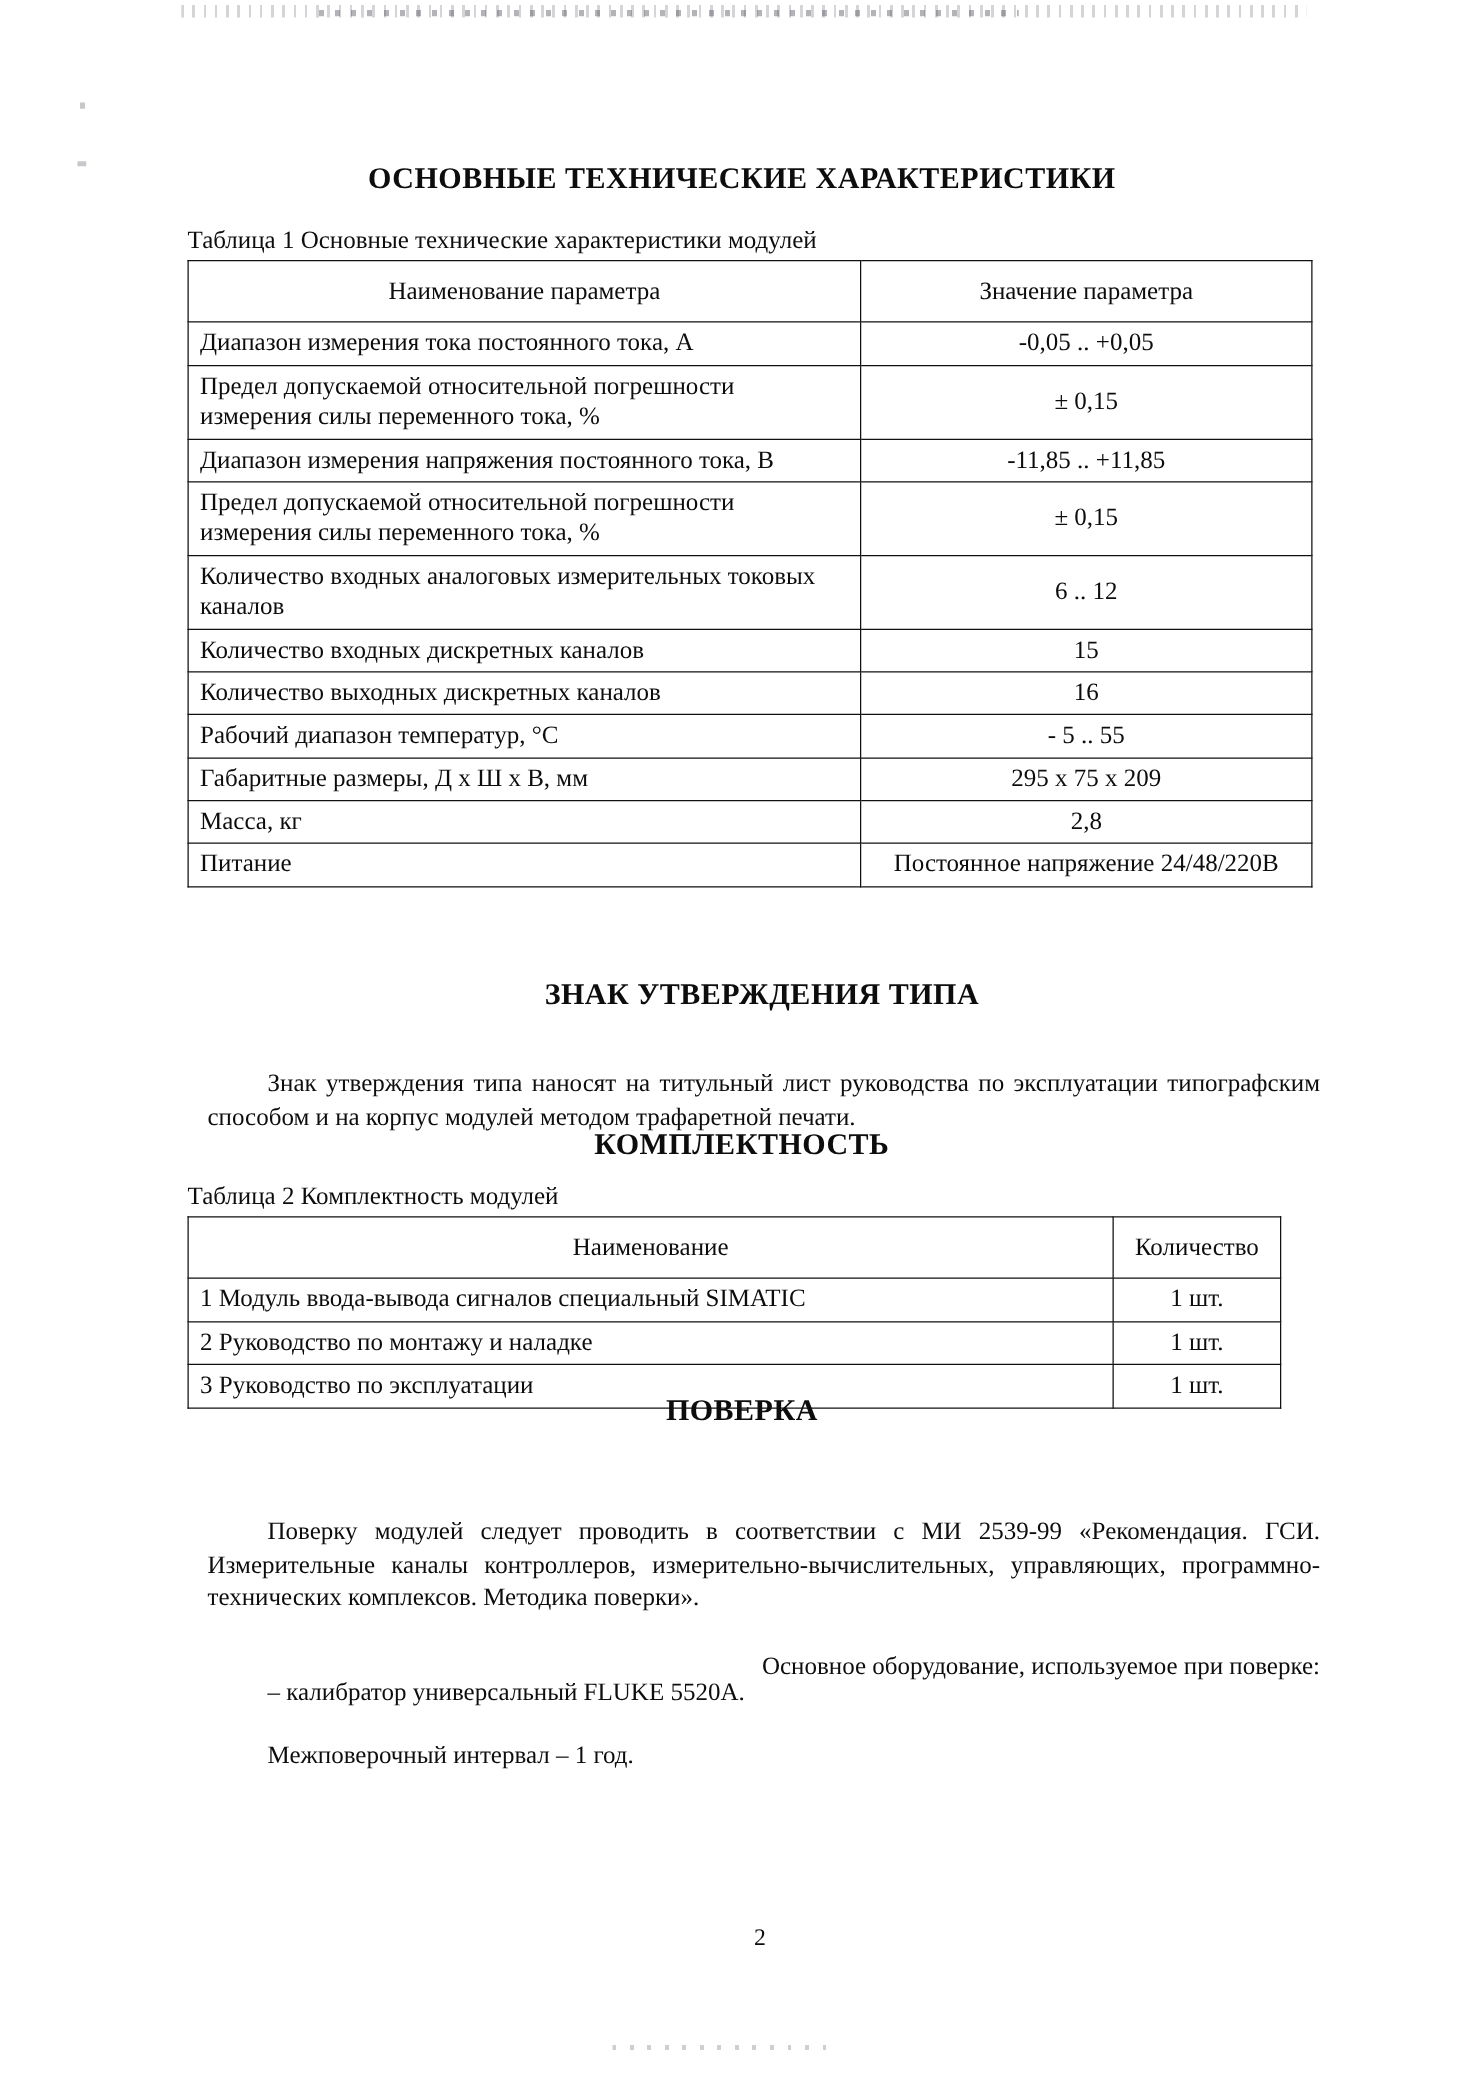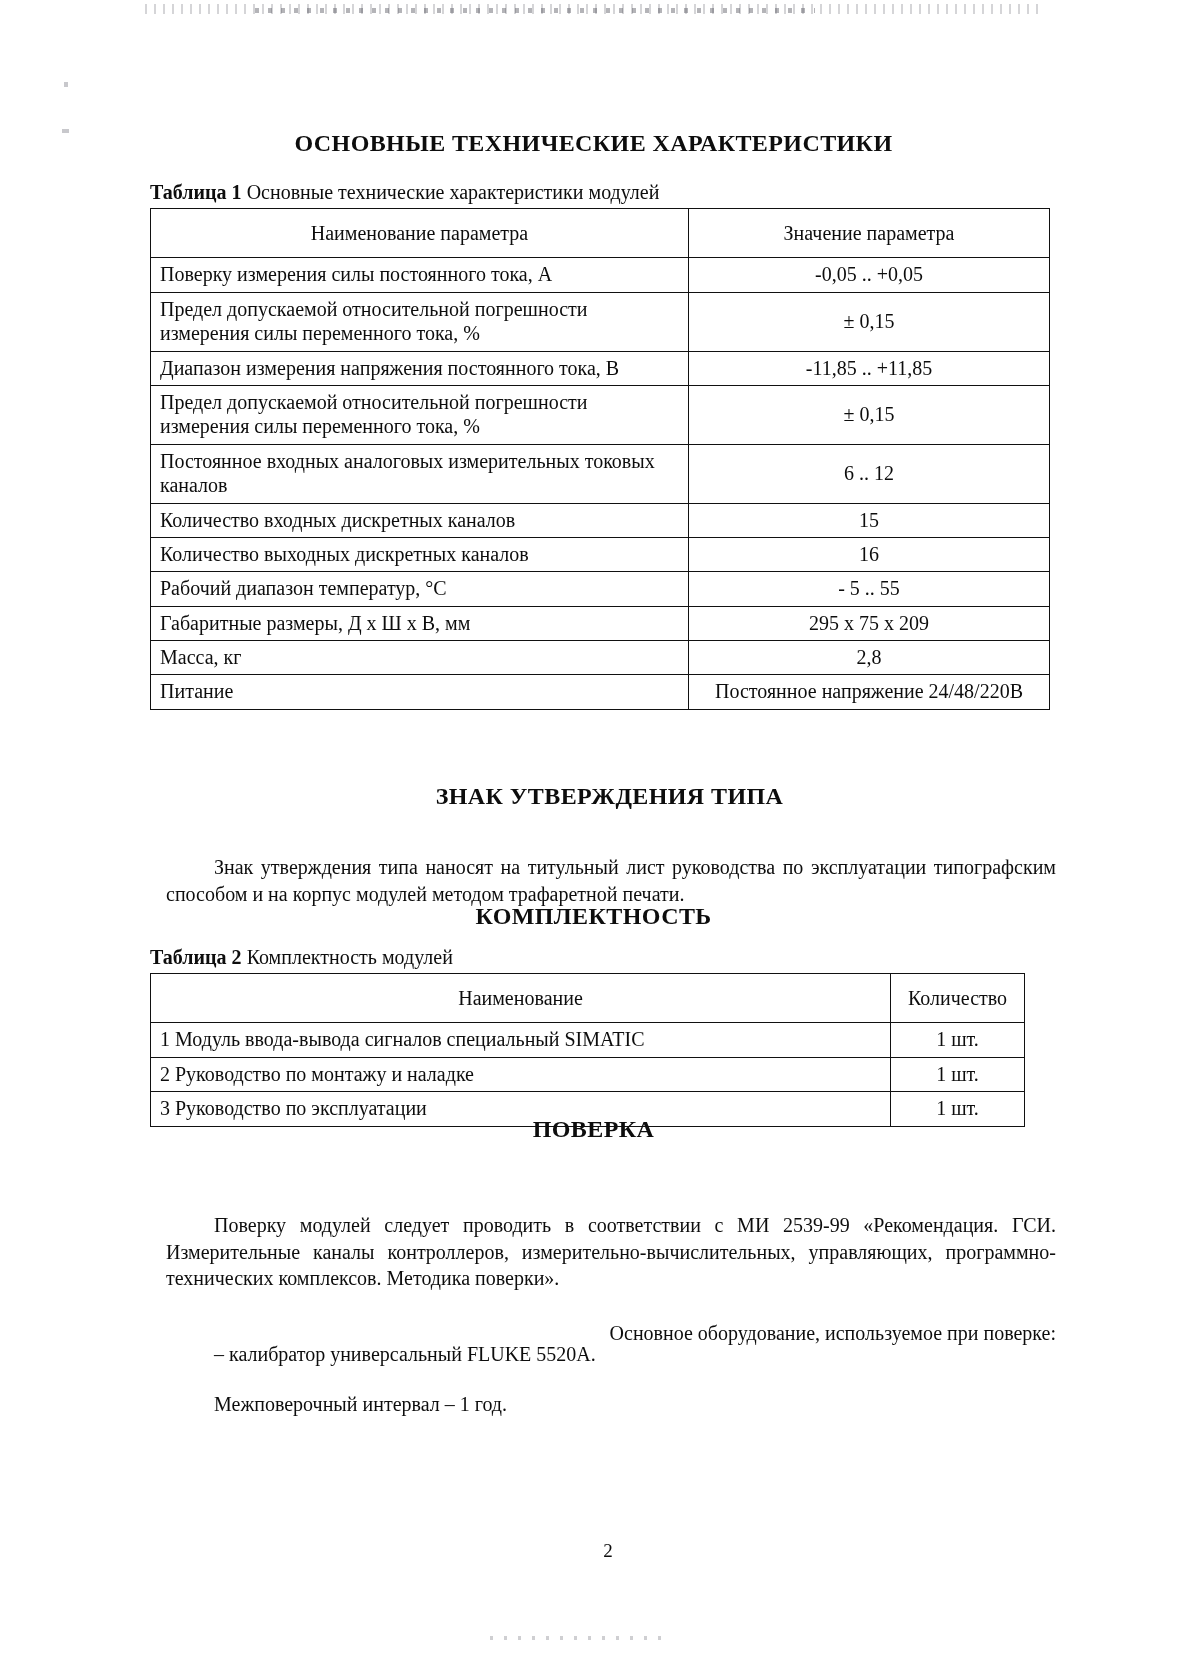--- a/index.html
+++ b/index.html
@@ -84,21 +84,21 @@
   .title-main   { position: absolute; left: 0; top: 130px;  width: 1187px; }
   .title-mark   { position: absolute; left: 0; top: 783px;  width: 1187px; padding-left: 16px; }
   .title-comp   { position: absolute; left: 0; top: 903px;  width: 1187px; }
   .title-verif  { position: absolute; left: 0; top: 1116px; width: 1187px; }
 
   .table-caption {
     position: absolute;
     font-size: 20px;
     line-height: 1.25;
   }
-  .table-caption .cap-bold { font-weight: bold; }
+  .table-caption .cap-bold { font-weight: normal; }
   .cap-table1 { left: 150px; top: 180px; }
   .cap-table2 { left: 150px; top: 945px; }
 
   table.doc-table {
     position: absolute;
     border-collapse: collapse;
     font-size: 20px;
     color: #0d0d0d;
     table-layout: fixed;
   }
@@ -178,37 +178,37 @@
       <span>Основные технические характеристики модулей</span>
     </div>
 
     <table class="doc-table" id="table-1">
       <tbody>
         <tr>
           <td class="c-name hdr">Наименование параметра</td>
           <td class="c-value hdr">Значение параметра</td>
         </tr>
         <tr>
-          <td class="c-name">Поверку измерения силы постоянного тока, А</td>
+          <td class="c-name">Диапазон измерения тока постоянного тока, А</td>
           <td class="c-value">-0,05 .. +0,05</td>
         </tr>
         <tr>
           <td class="c-name">Предел допускаемой относительной погрешности измерения силы переменного тока, %</td>
           <td class="c-value">± 0,15</td>
         </tr>
         <tr>
           <td class="c-name">Диапазон измерения напряжения постоянного тока, В</td>
           <td class="c-value">-11,85 .. +11,85</td>
         </tr>
         <tr>
           <td class="c-name">Предел допускаемой относительной погрешности измерения силы переменного тока, %</td>
           <td class="c-value">± 0,15</td>
         </tr>
         <tr>
-          <td class="c-name">Постоянное входных аналоговых измерительных токовых каналов</td>
+          <td class="c-name">Количество входных аналоговых измерительных токовых каналов</td>
           <td class="c-value">6 .. 12</td>
         </tr>
         <tr>
           <td class="c-name">Количество входных дискретных каналов</td>
           <td class="c-value">15</td>
         </tr>
         <tr>
           <td class="c-name">Количество выходных дискретных каналов</td>
           <td class="c-value">16</td>
         </tr>

